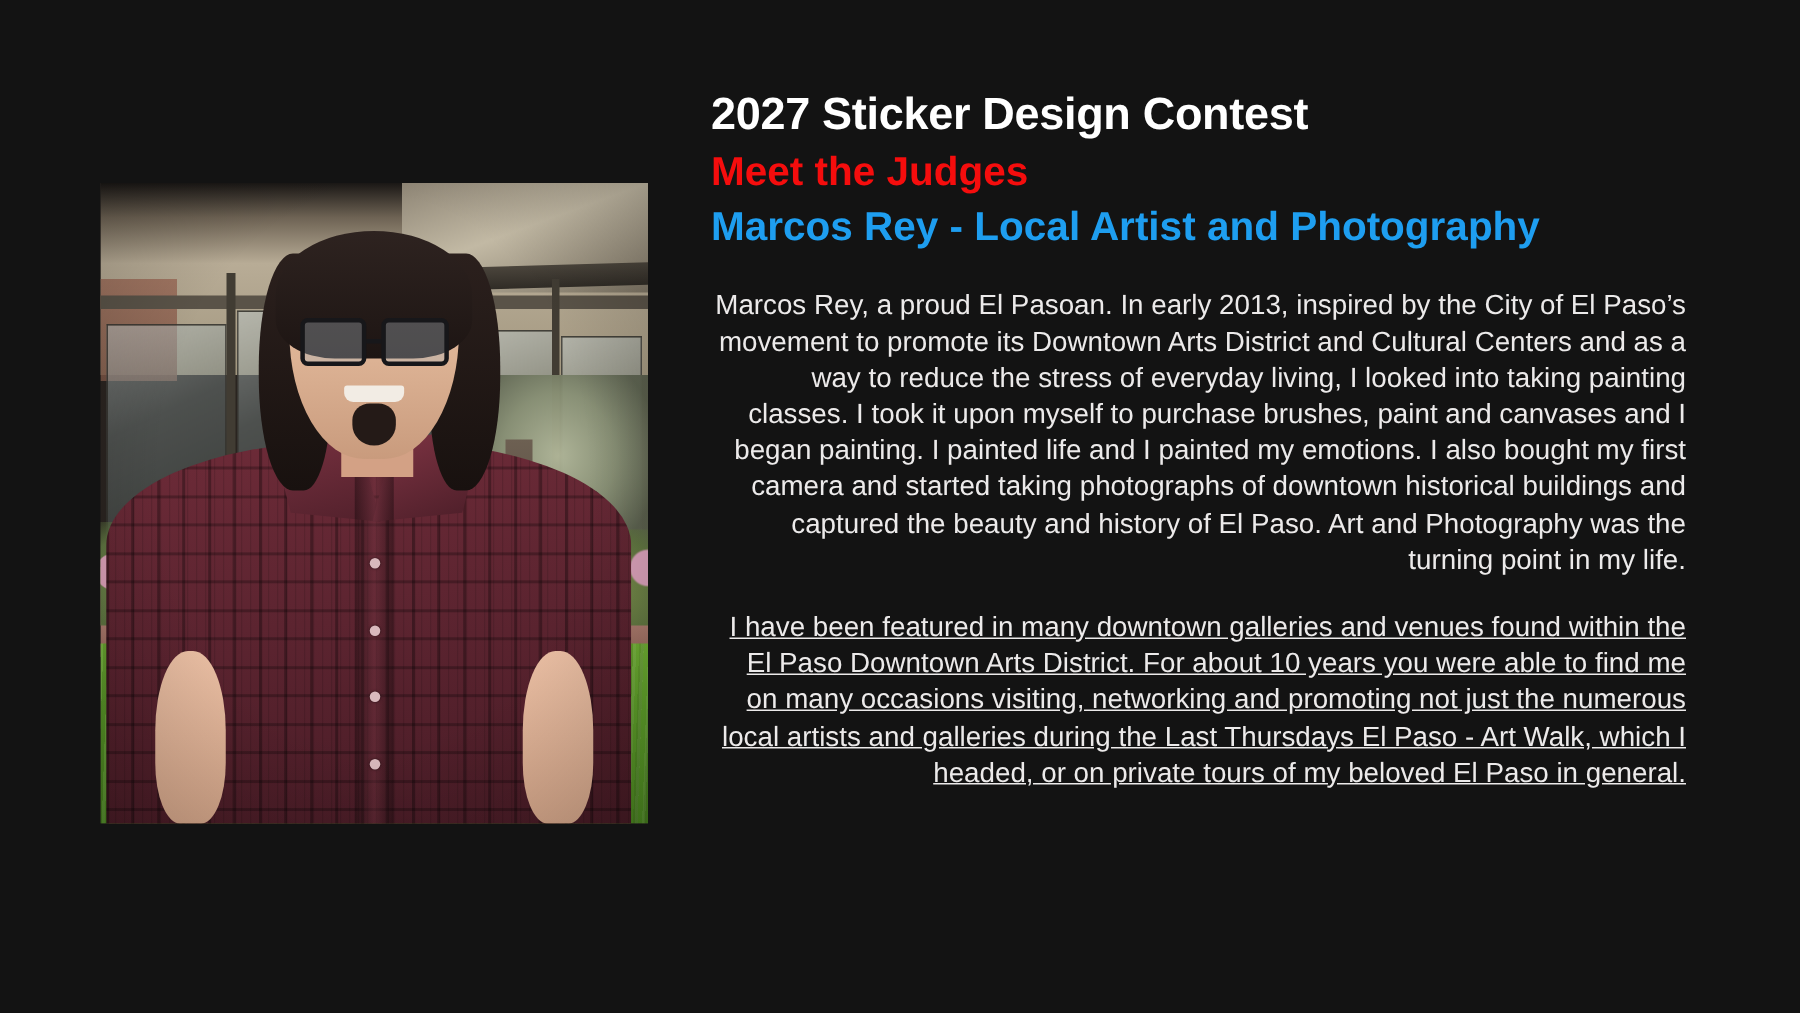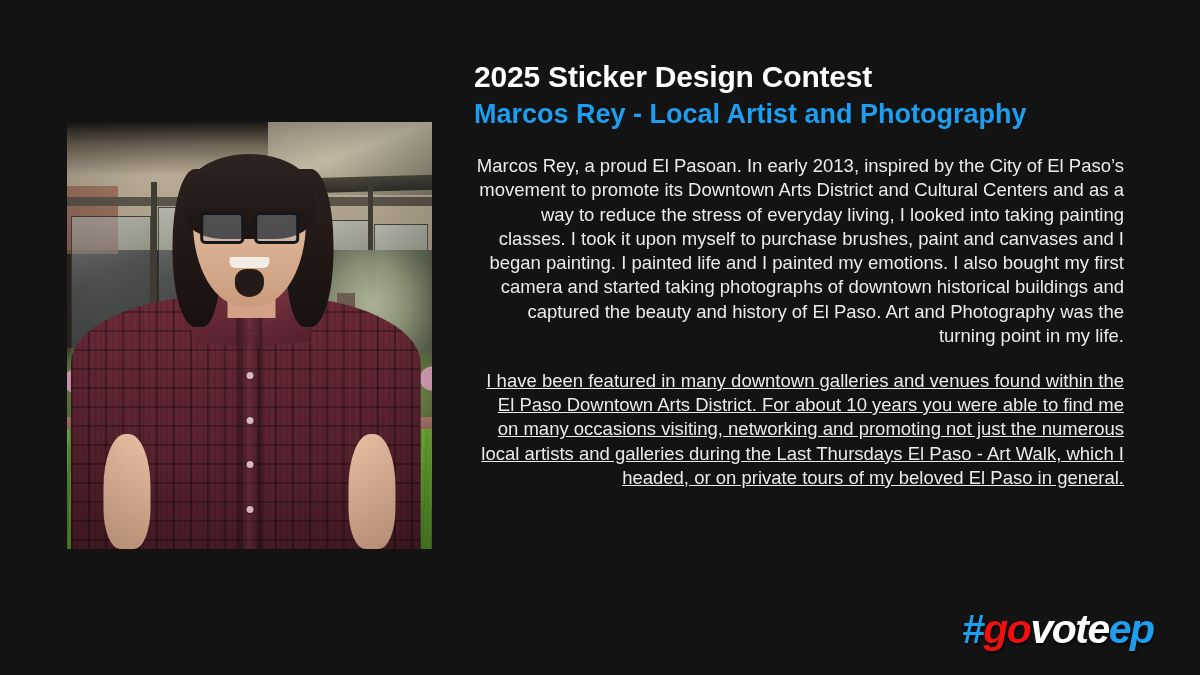--- a/index.html
+++ b/index.html
@@ -394,28 +394,26 @@
         <div class="smile"></div>
         <div class="goatee"></div>
       </div>
 
       <div class="photo-vignette"></div>
     </div>
   </div>
 
   <div class="content">
 
-    <h1 class="title-main">2025 Sticker Design Contest</h1>
-
+    <h1 class="title-main">2027 Sticker Design Contest</h1>
+
+    <h2 class="title-sub">Meet the Judges</h2>
 
     <h3 class="title-name">Marcos Rey - Local Artist and Photography</h3>
 
     <div class="body-copy">
       <p>Marcos Rey, a proud El Pasoan. In early 2013, inspired by the City of El Paso’s movement to promote its Downtown Arts District and Cultural Centers and as a way to reduce the stress of everyday living, I looked into taking painting classes. I took it upon myself to purchase brushes, paint and canvases and I began painting. I painted life and I painted my emotions. I also bought my first camera and started taking photographs of downtown historical buildings and captured the beauty and history of El Paso. Art and Photography was the turning point in my life.</p>
       <p>I have been featured in many downtown galleries and venues found within the El Paso Downtown Arts District. For about 10 years you were able to find me on many occasions visiting, networking and promoting not just the numerous local artists and galleries during the Last Thursdays El Paso - Art Walk, which I headed, or on private tours of my beloved El Paso in general.</p>
     </div>
   </div>
 
-  <div class="logo">
-    <span class="lg-hash">#</span><span class="lg-go">go</span><span class="lg-vote">vote</span><span class="lg-ep">ep</span>
-  </div>
 
 </div>
 
 </body></html>

